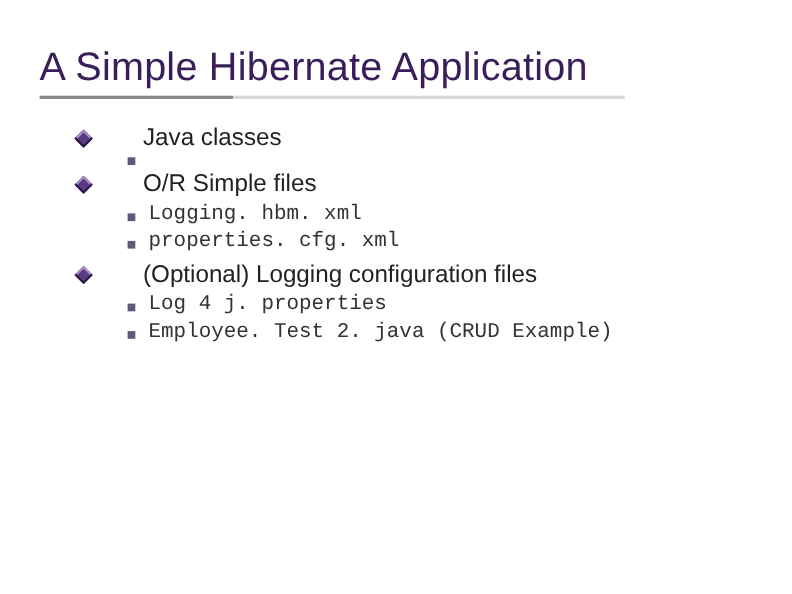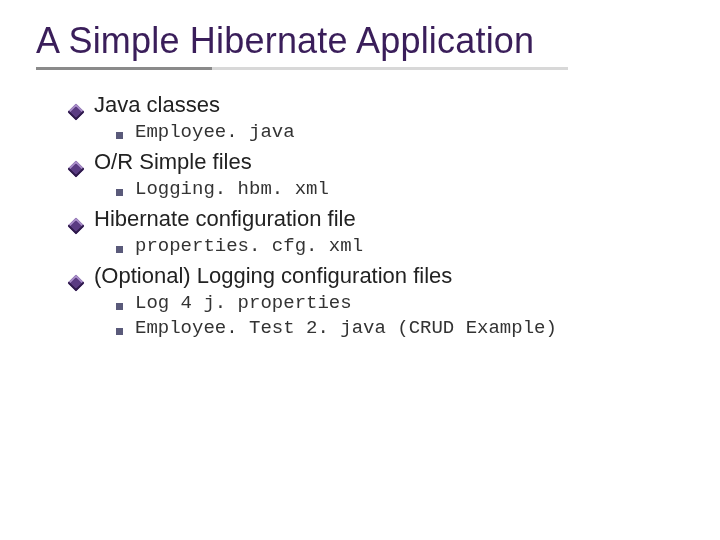--- a/index.html
+++ b/index.html
@@ -8,21 +8,21 @@
     width: 720px;
     height: 540px;
     background: #ffffff;
     font-family: Verdana, Tahoma, sans-serif;
     color: #222;
   }
   .slide {
     box-sizing: border-box;
     width: 604px;
     height: 540px;
-    padding: 20px 36px 20px 36px;
+    padding: 40px 36px 20px 36px;
     position: relative;
   }
   .title-wrap {
     margin-bottom: 22px;
   }
   .title {
     font-size: 36px;
     font-weight: 400;
     color: #3a1e5a;
     line-height: 1.15;
@@ -46,23 +46,24 @@
     left: 33%; top: 0;
     right: 0;
     height: 3px;
     background: #d8d8d8;
   }
   .content {
     padding-left: 34px;
   }
   .l1 {
     display: flex;
-    align-items: flex-end;
+    align-items: center;
     margin-top: 6px;
     margin-bottom: 2px;
+    gap: 36px;
   }
   .l1 .bullet {
     flex: 0 0 auto;
     width: 14px; height: 14px;
     margin-right: 10px;
     position: relative;
     top: 2px;
   }
   .diamond {
     width: 12px; height: 12px;
@@ -115,40 +116,33 @@
   <div class="content">
 
     <div class="l1">
       <span class="bullet">
           <div class="diamond"></div>
         </span>
       <span class="label">Java classes</span>
     </div>
     <div class="l2">
       <span class="square"></span>
-      <span class="label">Employee. java</span>
     </div>
 
     <div class="l1">
       <span class="bullet">
           <div class="diamond"></div>
         </span>
       <span class="label">O/R Simple files</span>
     </div>
     <div class="l2">
       <span class="square"></span>
       <span class="label">Logging. hbm. xml</span>
     </div>
 
-    <div class="l1">
-      <span class="bullet">
-          <div class="diamond"></div>
-        </span>
-      <span class="label">Hibernate configuration file</span>
-    </div>
     <div class="l2">
       <span class="square"></span>
       <span class="label">properties. cfg. xml</span>
     </div>
 
     <div class="l1">
       <span class="bullet">
           <div class="diamond"></div>
         </span>
       <span class="label">(Optional) Logging configuration files</span>

